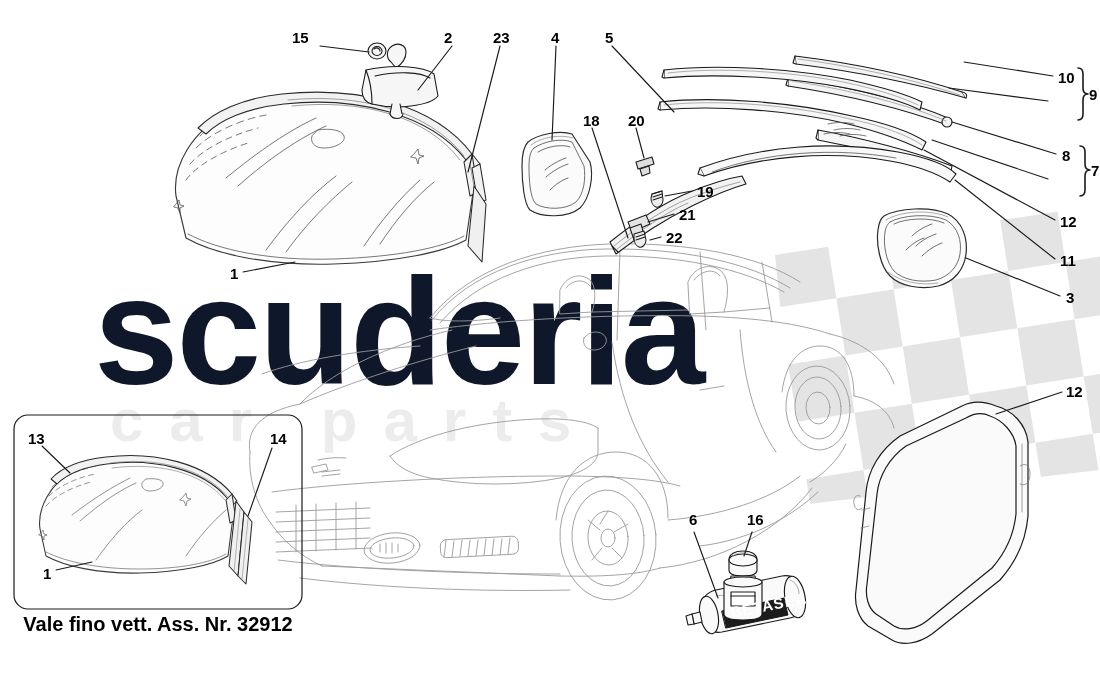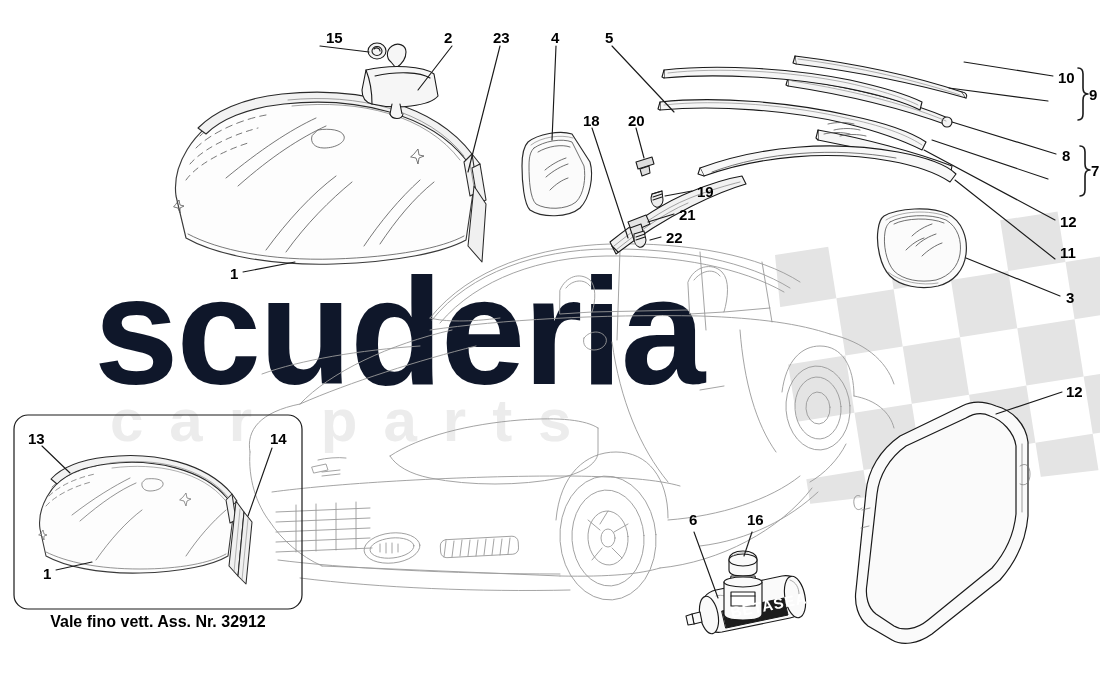--- a/index.html
+++ b/index.html
@@ -22,21 +22,21 @@
     font-size:15px;
     color:#000;
     line-height:1;
     white-space:nowrap;
     user-select:none;
   }
   .caption{
     position:absolute;
     font-family:"Liberation Sans", sans-serif;
     font-weight:bold;
-    font-size:16px;
+    font-size:20px;
     color:#000;
     text-align:center;
     white-space:nowrap;
     line-height:1.28;
   }
   .wm-main{
     position:absolute;
     font-family:"Liberation Sans", sans-serif;
     font-weight:bold;
     font-size:152px;
@@ -539,36 +539,36 @@
       <g stroke="#1a1a1a" stroke-width="1.15" fill="none">
         <path d="M42,446 L70,473"></path>
         <path d="M272,448 L248,516"></path>
         <path d="M56,570 L92,562"></path>
       </g>
     </g>
   </svg>
 
   <div class="tube-text" style="left:729px; top:604px; transform:rotate(-11deg); transform-origin:left top;">BETASEAL</div>
 
-  <div class="lbl" style="left:326px; top:30px;text-align:right;">15</div>
+  <div class="lbl" style="left:292px; top:30px;text-align:right;">15</div>
   <div class="lbl" style="left:444px; top:30px;">2</div>
   <div class="lbl" style="left:493px; top:30px;">23</div>
   <div class="lbl" style="left:551px; top:30px;">4</div>
   <div class="lbl" style="left:605px; top:30px;">5</div>
   <div class="lbl" style="left:583px; top:113px;">18</div>
   <div class="lbl" style="left:628px; top:113px;">20</div>
   <div class="lbl" style="left:697px; top:184px;">19</div>
   <div class="lbl" style="left:679px; top:207px;">21</div>
   <div class="lbl" style="left:666px; top:230px;">22</div>
   <div class="lbl" style="left:1058px; top:70px;">10</div>
   <div class="lbl" style="left:1089px; top:87px;">9</div>
   <div class="lbl" style="left:1062px; top:148px;">8</div>
   <div class="lbl" style="left:1091px; top:163px;">7</div>
   <div class="lbl" style="left:1060px; top:214px;">12</div>
-  <div class="lbl" style="left:1060px; top:245px;">11</div>
+  <div class="lbl" style="left:1060px; top:253px;">11</div>
   <div class="lbl" style="left:1066px; top:290px;">3</div>
   <div class="lbl" style="left:1066px; top:384px;">12</div>
   <div class="lbl" style="left:230px; top:266px;">1</div>
   <div class="lbl" style="left:689px; top:512px;">6</div>
   <div class="lbl" style="left:747px; top:512px;">16</div>
 
   <div class="lbl" style="left:28px; top:431px;">13</div>
   <div class="lbl" style="left:270px; top:431px;">14</div>
   <div class="lbl" style="left:43px; top:566px;">1</div>
 

